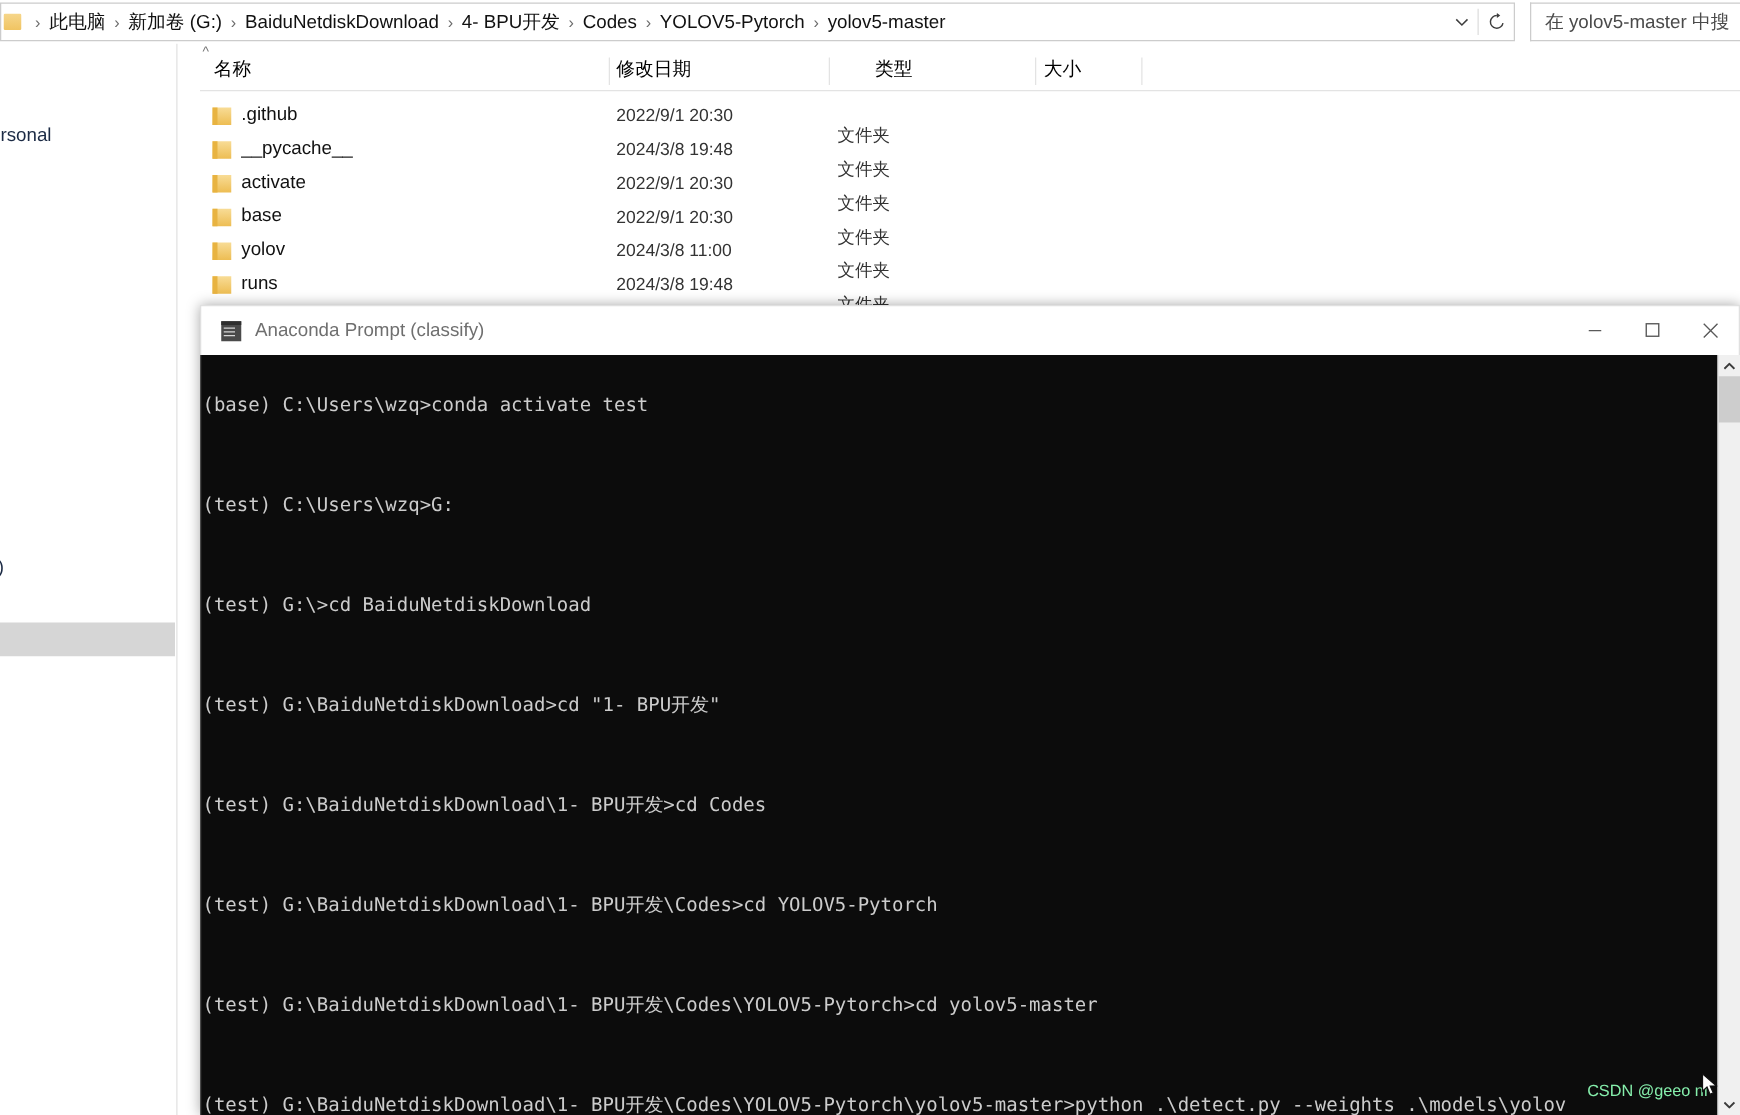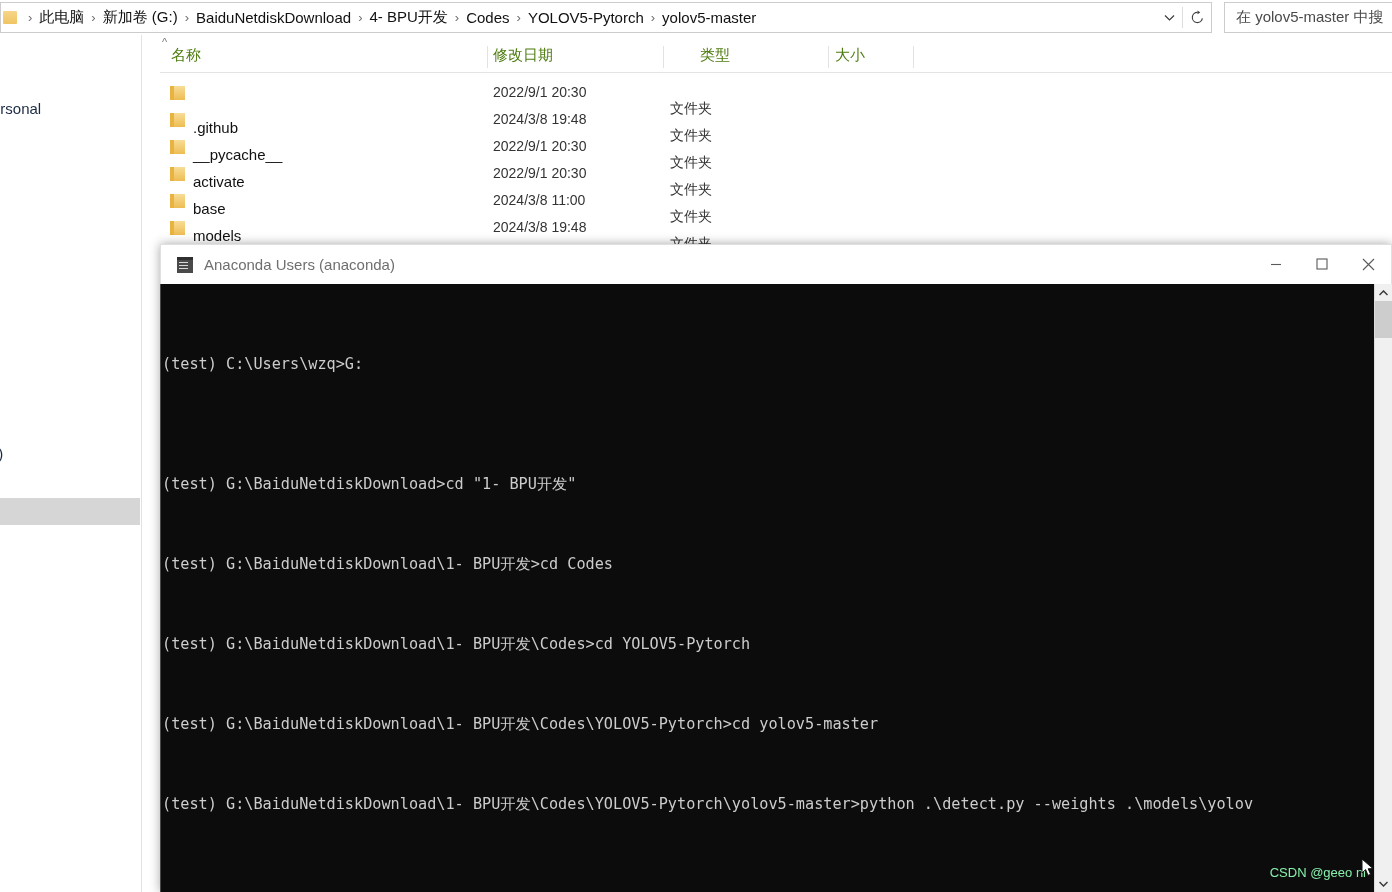--- a/index.html
+++ b/index.html
@@ -51,34 +51,34 @@
   .nav-smiley{left:-6px;top:445px;}
   .nav-selected{position:absolute;left:0;top:498px;width:140px;height:27px;background:#d6d6d6;}
   .nav-vline{position:absolute;left:141px;top:0;width:1px;height:892px;background:#e2e2e2;}
 
   
   .colhead{
     position:absolute;left:160px;top:42px;width:1232px;height:30px;
     border-bottom:1px solid #e3e3e3;
   }
   .colhead .ch{
-    position:absolute;top:4px;font-size:15px;color:#4d7c0f;
+    position:absolute;top:4px;font-size:15px;color:#000000;
   }
   .ch-div{position:absolute;top:4px;width:1px;height:22px;background:#e3e3e3;}
   .sort-arrow{position:absolute;left:162px;top:36px;font-size:11px;color:#777;}
 
   
   .filelist{position:absolute;left:160px;top:80px;width:1232px;}
   .frow{height:27px;position:relative;}
   .fr-icon{
     position:absolute;left:10px;top:6px;width:15px;height:14px;
     background:linear-gradient(#f8dc96,#edbd53);
   }
   .fr-icon:after{content:"";position:absolute;left:0;top:0;width:4px;height:14px;background:#e8b341;}
-  .fr-name{position:absolute;left:33px;top:3px;font-size:15px;color:#111;white-space:nowrap;margin-top:36px;}
+  .fr-name{position:absolute;left:33px;top:3px;font-size:15px;color:#111;white-space:nowrap;}
   .fr-date{position:absolute;left:333px;top:4px;font-size:14px;color:#333;white-space:nowrap;text-align:right;}
   .fr-type{position:absolute;left:510px;top:4px;font-size:14px;color:#333;white-space:nowrap;margin-top:16px;}
   .fr-size{position:absolute;left:675px;top:4px;font-size:14px;color:#333;white-space:nowrap;}
 
   
   #console{
     position:absolute;left:160px;top:244px;width:1232px;height:648px;
     box-shadow:0 0 10px rgba(0,0,0,.35);
     background:#0c0c0c;
   }
@@ -217,40 +217,40 @@
     </div>
     <div class="frow">
       <span class="fr-icon"></span>
       <span class="fr-name">base</span>
       <span class="fr-date">2022/9/1 20:30</span>
       <span class="fr-type">文件夹</span>
       <span class="fr-size"></span>
     </div>
     <div class="frow">
       <span class="fr-icon"></span>
-      <span class="fr-name">models</span>
+      <span class="fr-name">yolov</span>
       <span class="fr-date">2024/3/8 11:00</span>
       <span class="fr-type">文件夹</span>
       <span class="fr-size"></span>
     </div>
     <div class="frow">
       <span class="fr-icon"></span>
       <span class="fr-name">runs</span>
       <span class="fr-date">2024/3/8 19:48</span>
       <span class="fr-type">文件夹</span>
       <span class="fr-size"></span>
     </div>
   </div>
 </div>
 
 <div id="console">
 
   <div class="con-title">
     <div class="con-icon"></div>
-    <div class="con-title-text">Anaconda Users (anaconda)</div>
+    <div class="con-title-text">Anaconda Prompt (classify)</div>
     <div class="wincontrols">
       <div class="wc">
         <svg width="12" height="12" viewBox="0 0 12 12">
             <path d="M1 6.5h10" stroke="#5a5a5a" stroke-width="1.1" fill="none"></path>
           </svg>
       </div>
       <div class="wc">
         <svg width="12" height="12" viewBox="0 0 12 12">
             <rect x="1" y="1" width="10" height="10" stroke="#5a5a5a" stroke-width="1.1" fill="none"></rect>
           </svg>
@@ -258,23 +258,25 @@
       <div class="wc">
         <svg width="13" height="13" viewBox="0 0 13 13">
             <path d="M1 1 L12 12 M12 1 L1 12" stroke="#5a5a5a" stroke-width="1.1" fill="none"></path>
           </svg>
       </div>
     </div>
   </div>
 
   <div class="con-body">
     <div class="con-text">
+<span class="ln">(base) C:\Users\wzq&gt;conda activate test</span>
 <span class="blank"> </span>
 <span class="ln">(test) C:\Users\wzq&gt;G:</span>
 <span class="blank"> </span>
+<span class="ln">(test) G:\&gt;cd BaiduNetdiskDownload</span>
 <span class="blank"> </span>
 <span class="ln">(test) G:\BaiduNetdiskDownload&gt;cd "1- BPU开发"</span>
 <span class="blank"> </span>
 <span class="ln">(test) G:\BaiduNetdiskDownload\1- BPU开发&gt;cd Codes</span>
 <span class="blank"> </span>
 <span class="ln">(test) G:\BaiduNetdiskDownload\1- BPU开发\Codes&gt;cd YOLOV5-Pytorch</span>
 <span class="blank"> </span>
 <span class="ln">(test) G:\BaiduNetdiskDownload\1- BPU开发\Codes\YOLOV5-Pytorch&gt;cd yolov5-master</span>
 <span class="blank"> </span>
 <span class="ln">(test) G:\BaiduNetdiskDownload\1- BPU开发\Codes\YOLOV5-Pytorch\yolov5-master&gt;python .\detect.py --weights .\models\yolov</span>

